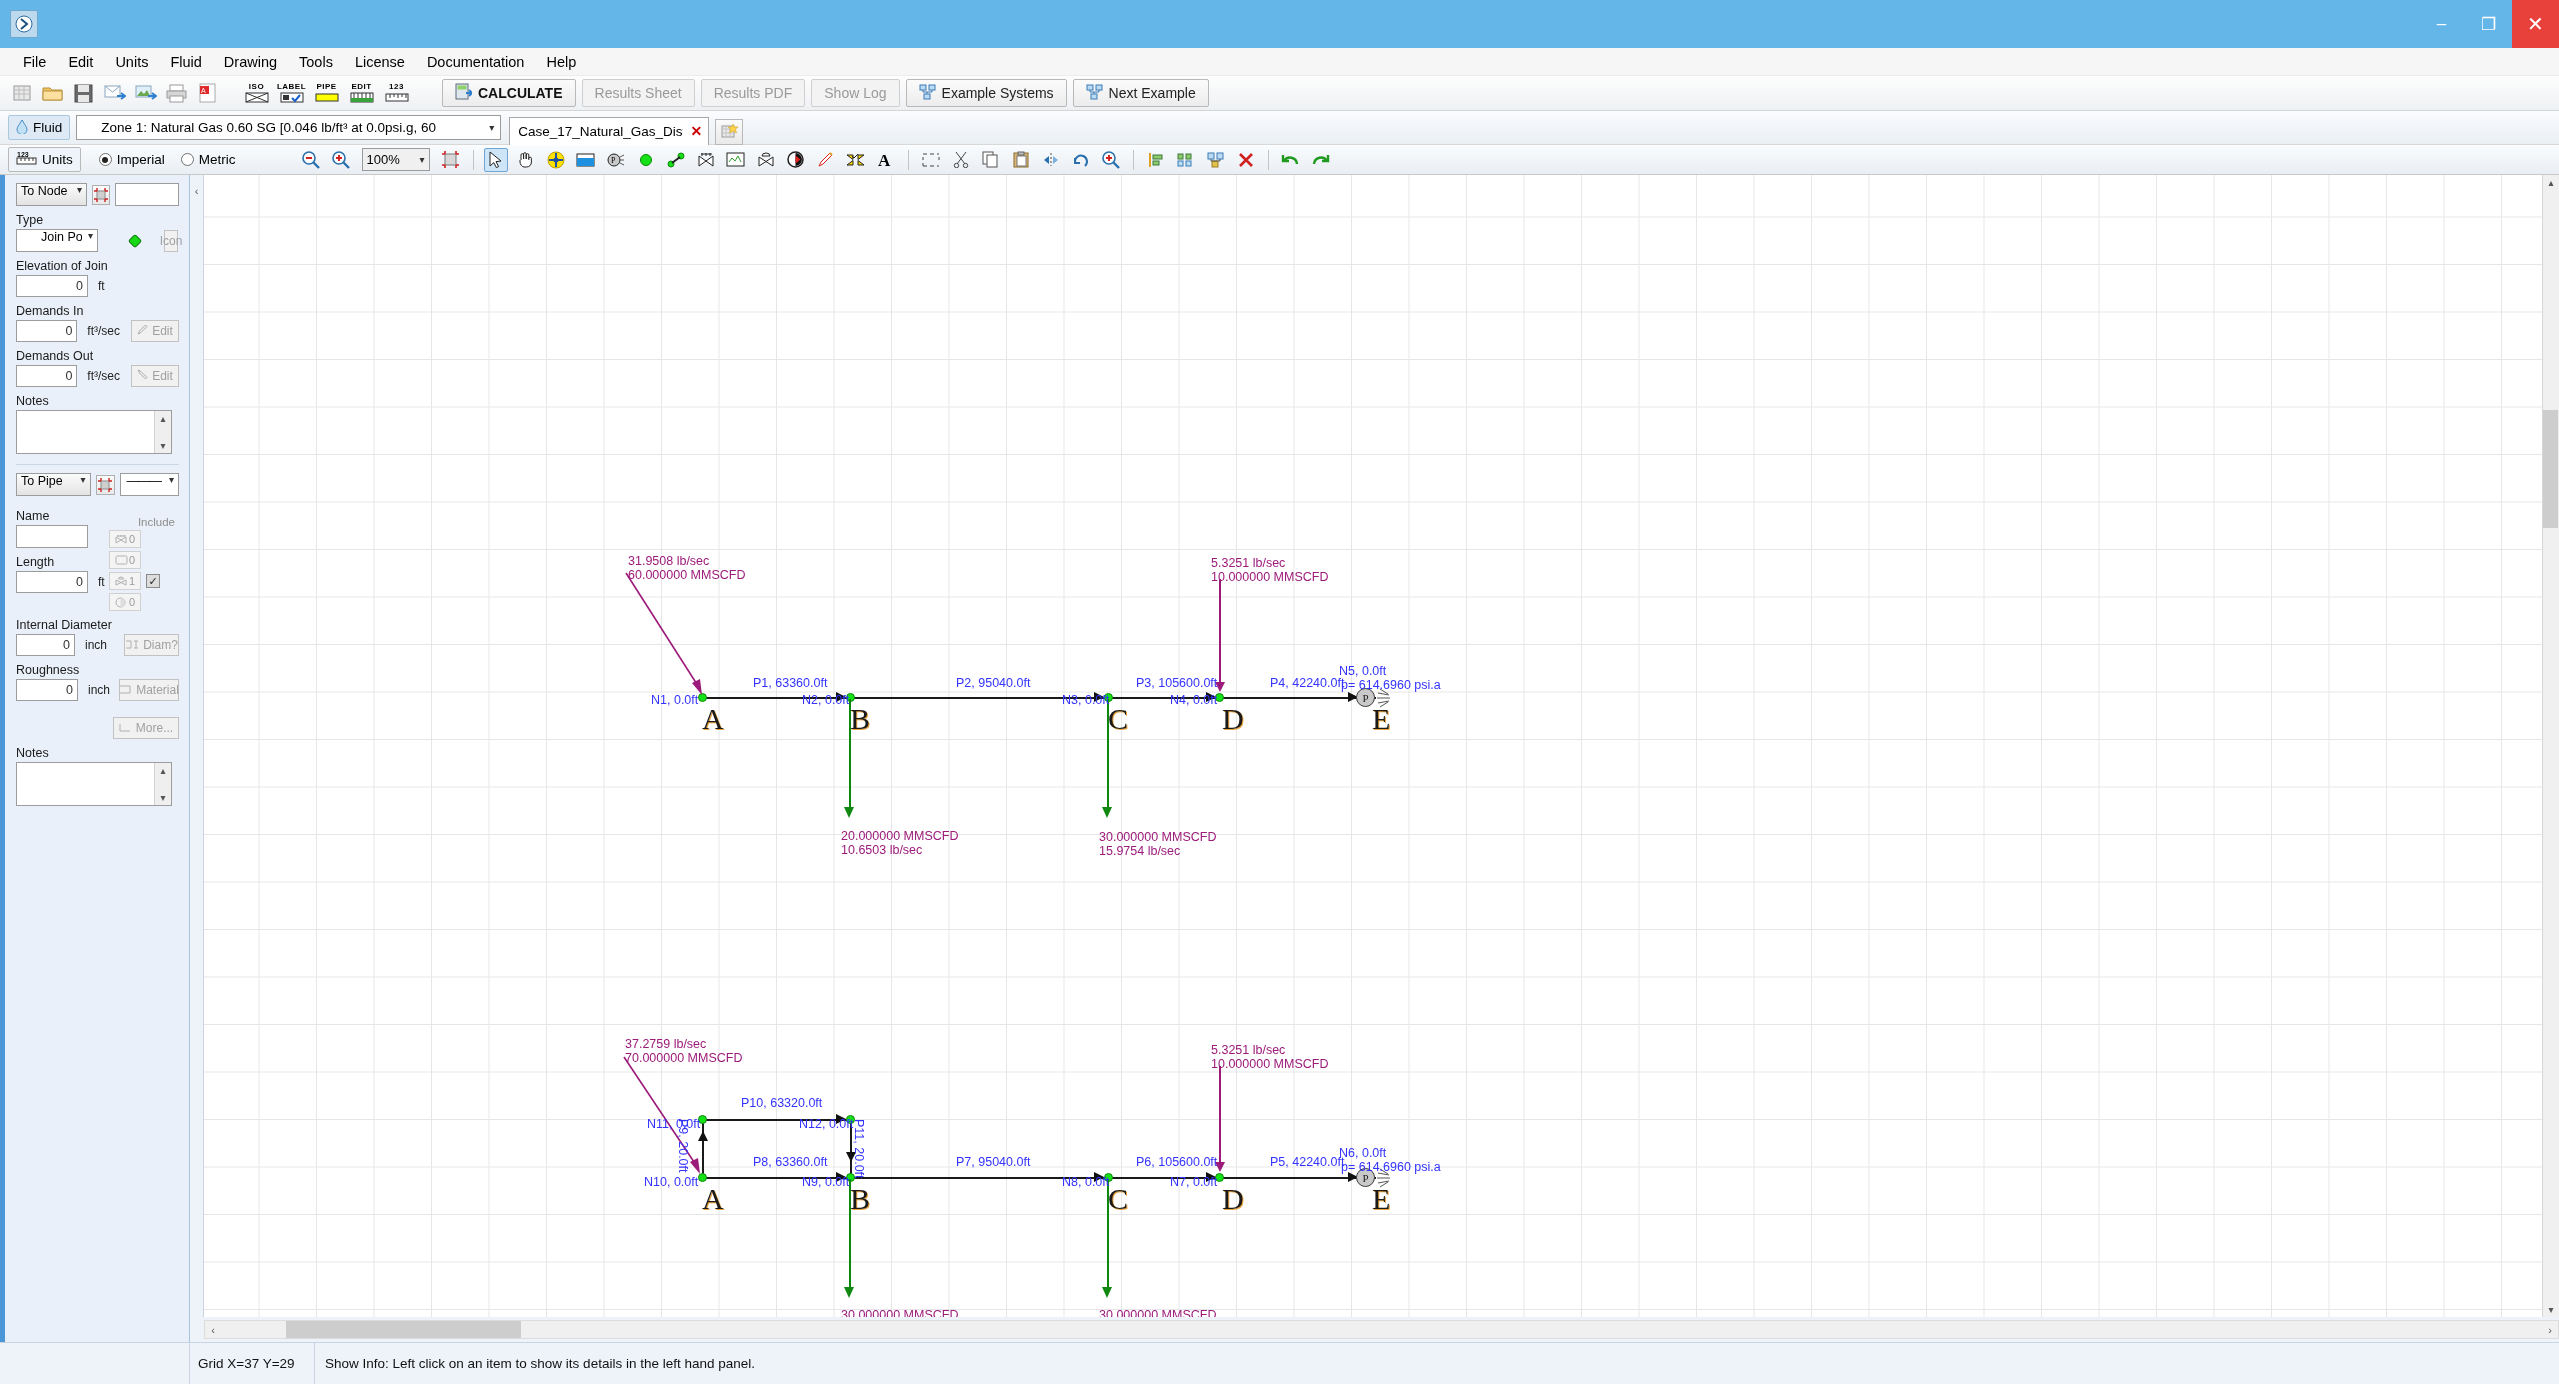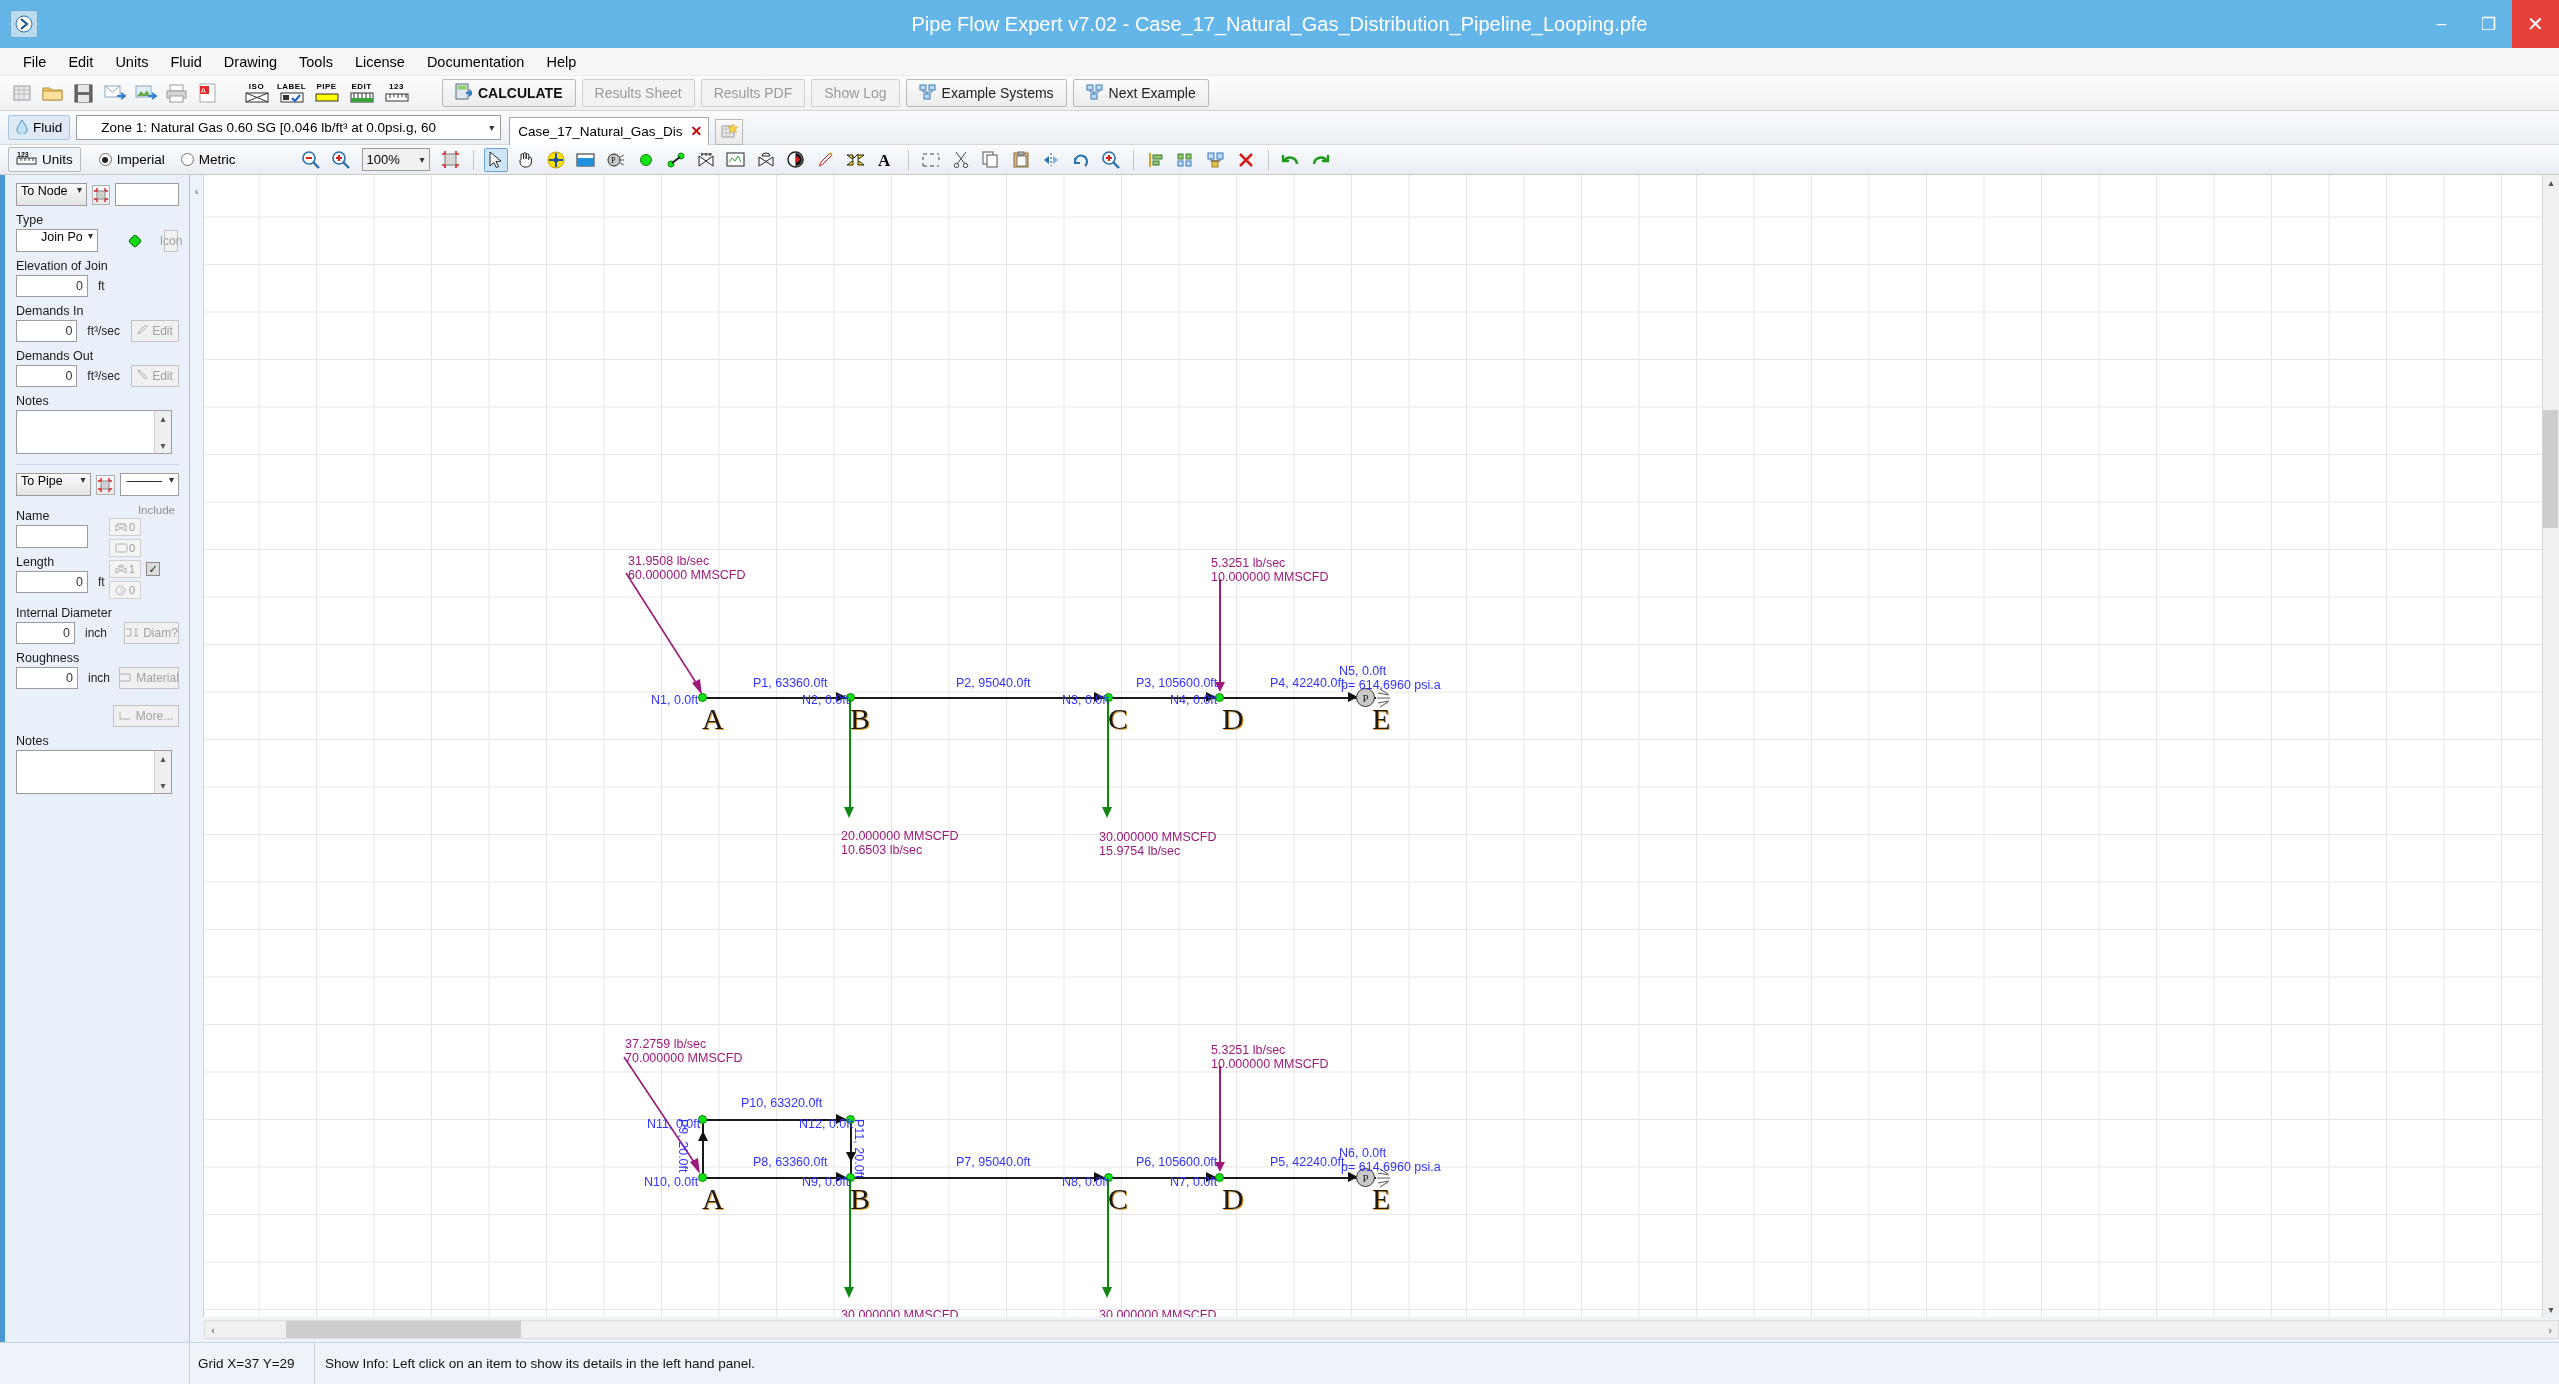--- a/index.html
+++ b/index.html
@@ -237,21 +237,20 @@
 </head>
 <body>
 
 <div id="titlebar">
   <div class="appicon">
     <svg width="18" height="18" viewBox="0 0 18 18">
         <circle cx="9" cy="9" r="8" fill="#fff" stroke="#2b6ea8"></circle>
         <path d="M6 4 L12 9 L6 14" stroke="#1a4f80" stroke-width="2" fill="none"></path>
       </svg>
   </div>
-  <div class="title">Pipe Flow Expert v7.02 - Case_17_Natural_Gas_Distribution_Pipeline_Looping.pfe</div>
   <div id="winbtns">
     <div>–</div>
     <div>❐</div>
     <div class="close">✕</div>
   </div>
 </div>
 
 <div id="menubar">
   <div class="mi">File</div>
   <div class="mi">Edit</div>
@@ -759,21 +758,21 @@
           <span></span>
         </div>
 
         <div class="lp-lbl">Length</div>
         <div class="lp-row">
           <div class="lp-input" style="width:72px;">0</div>
           <span class="unit">ft</span>
         </div>
       </div>
 
-      <div style="width:70px;padding-top:2px;">
+      <div style="width:70px;padding-top:2px;margin-top:12px;">
         <div style="font-size:11.5px;color:#8e8e8e;text-align:right;padding-right:4px;">Include</div>
         <div class="incl-col" style="margin-top:2px;">
           <div class="incl-btn">
             <svg width="13" height="11">
                 <path d="M1 9L6 6l5 3V3L6 6 1 3z" fill="none" stroke="#b0b0b0"></path>
                 <path d="M3 1v2M6 1v2M9 1v2M2 2h9" stroke="#b0b0b0"></path>
               </svg>
             <span>0</span>
           </div>
           <div class="incl-btn">

